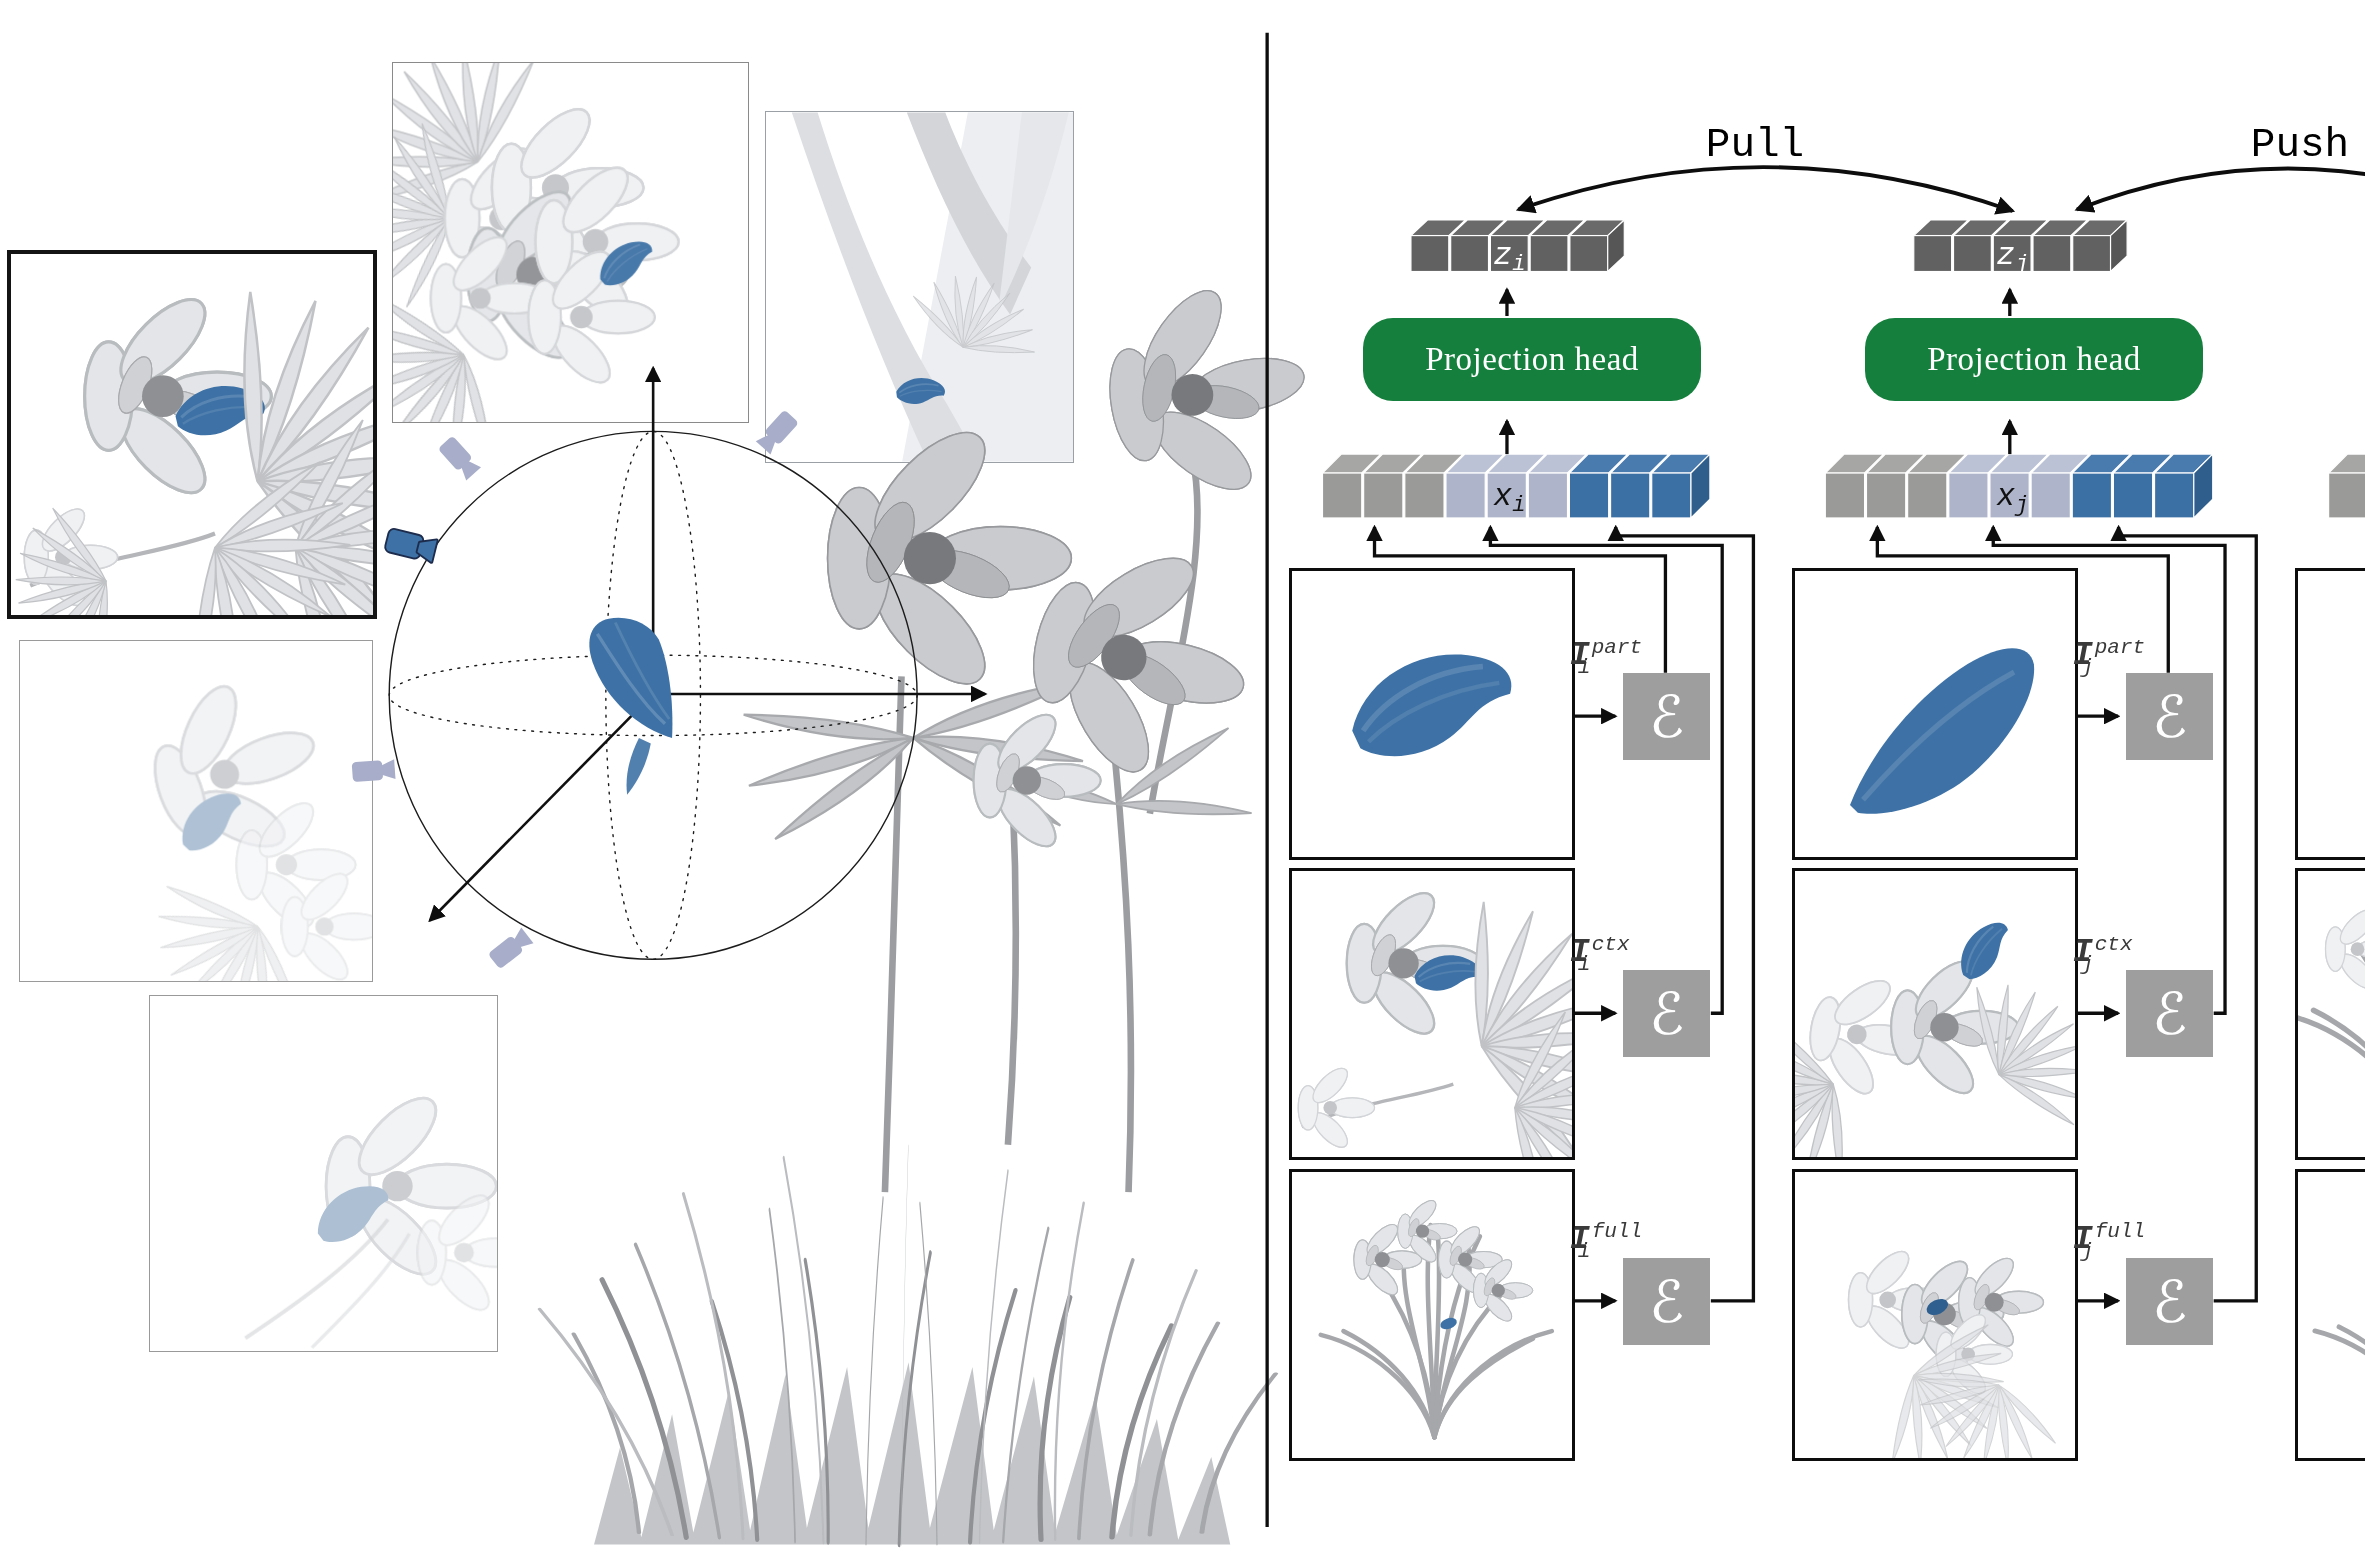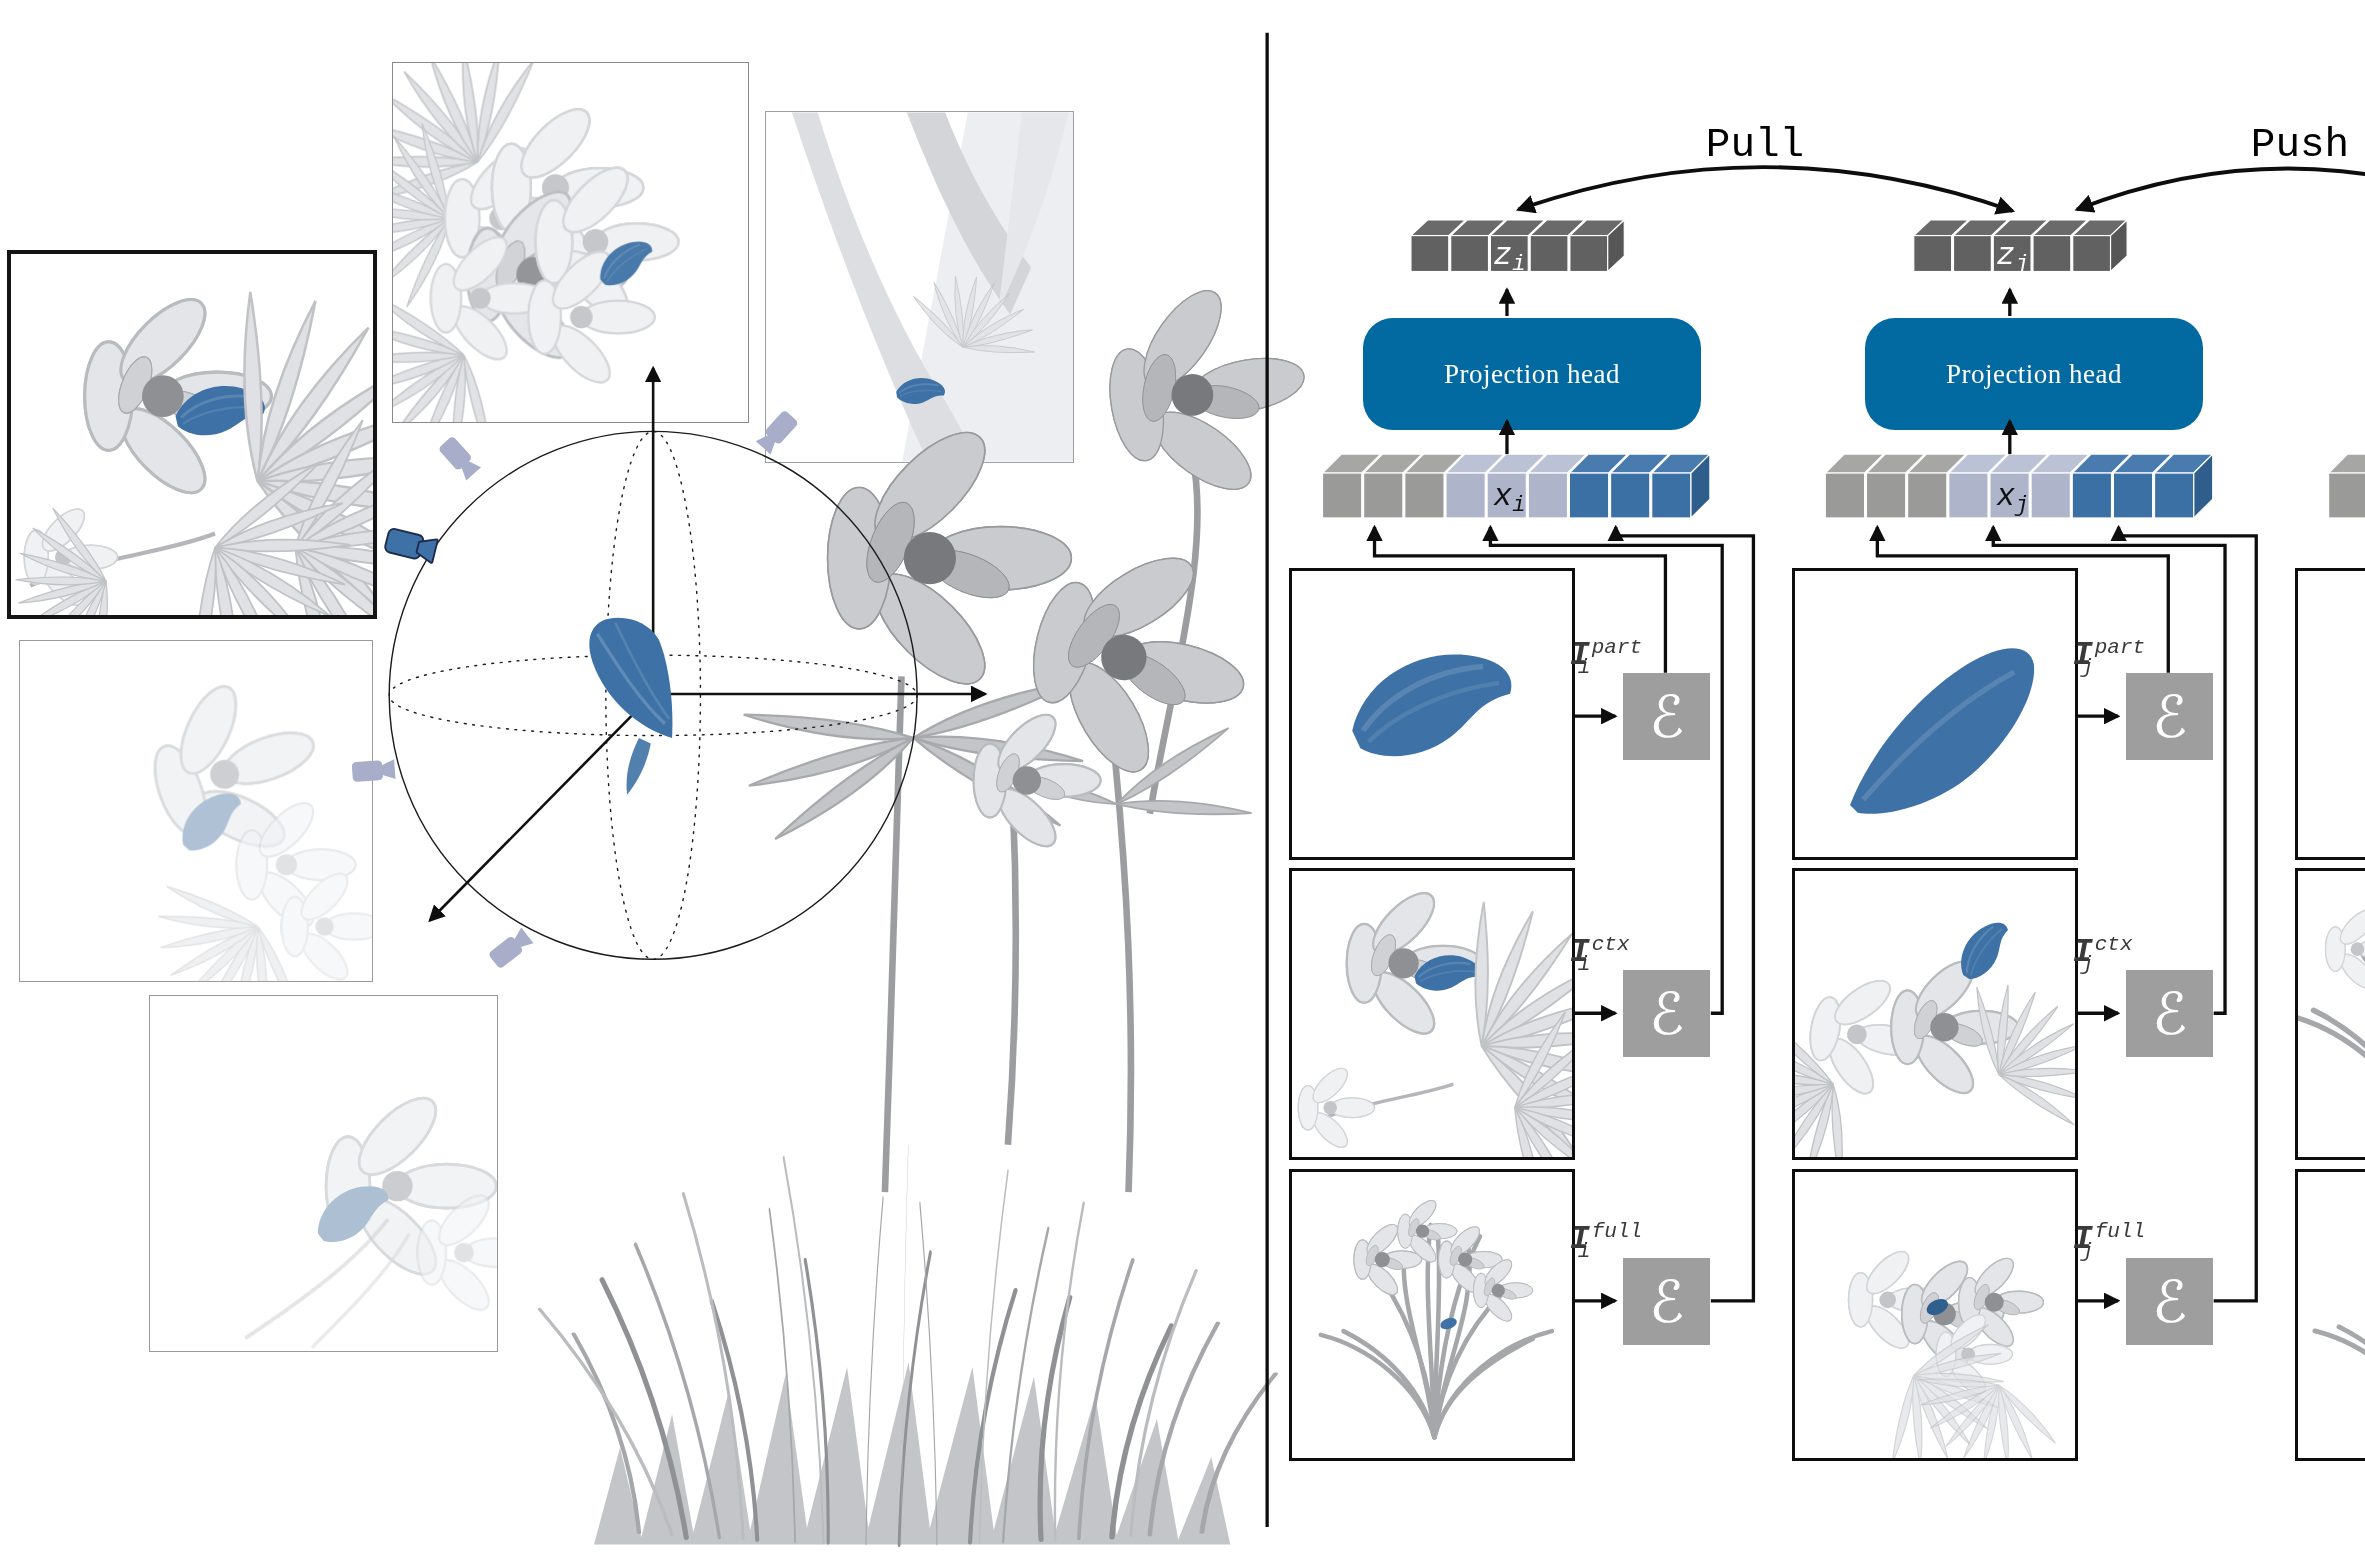--- a/index.html
+++ b/index.html
@@ -5,22 +5,22 @@
   html,body{margin:0;padding:0;background:#ffffff;}
   body{width:2776px;height:1561px;font-family:"Liberation Serif","DejaVu Serif",serif;}
   .stage{position:relative;width:2776px;height:1561px;background:#fff;overflow:hidden;}
   #scene{position:absolute;left:0;top:0;z-index:10;pointer-events:none;}
 
   
   .thumb{position:absolute;z-index:2;background:#fff;box-sizing:border-box;}
   .thumb svg,.imgbox svg{width:100%;height:100%;display:block;}
   .imgbox{position:absolute;z-index:2;background:#fff;box-sizing:border-box;border:3.3px solid #0d0d0d;}
 
-  .projhead{position:absolute;z-index:3;width:338px;height:112px;background:#0369a1;border-radius:30px;
-    display:flex;align-items:center;justify-content:center;color:#ffffff;font-size:27px;letter-spacing:0.5px;}
+  .projhead{position:absolute;z-index:3;width:338px;height:83px;background:#15803d;border-radius:30px;
+    display:flex;align-items:center;justify-content:center;color:#ffffff;font-size:33px;letter-spacing:0.5px;}
   .encoder{position:absolute;z-index:3;width:87px;height:87px;background:#9e9e9e;
     display:flex;align-items:center;justify-content:center;color:#ffffff;
     font-family:"DejaVu Sans","DejaVu Serif",sans-serif;font-size:58px;font-style:italic;}
 
   
   .lbl{position:absolute;z-index:20;font-family:Liberation Mono, monospace;}
   .toplbl{width:166px;height:62px;display:flex;align-items:center;justify-content:center;
     font-size:41px;color:#000;}
   .zx{width:95px;height:44px;display:flex;align-items:center;justify-content:center;
     font-style:italic;font-size:31px;}

